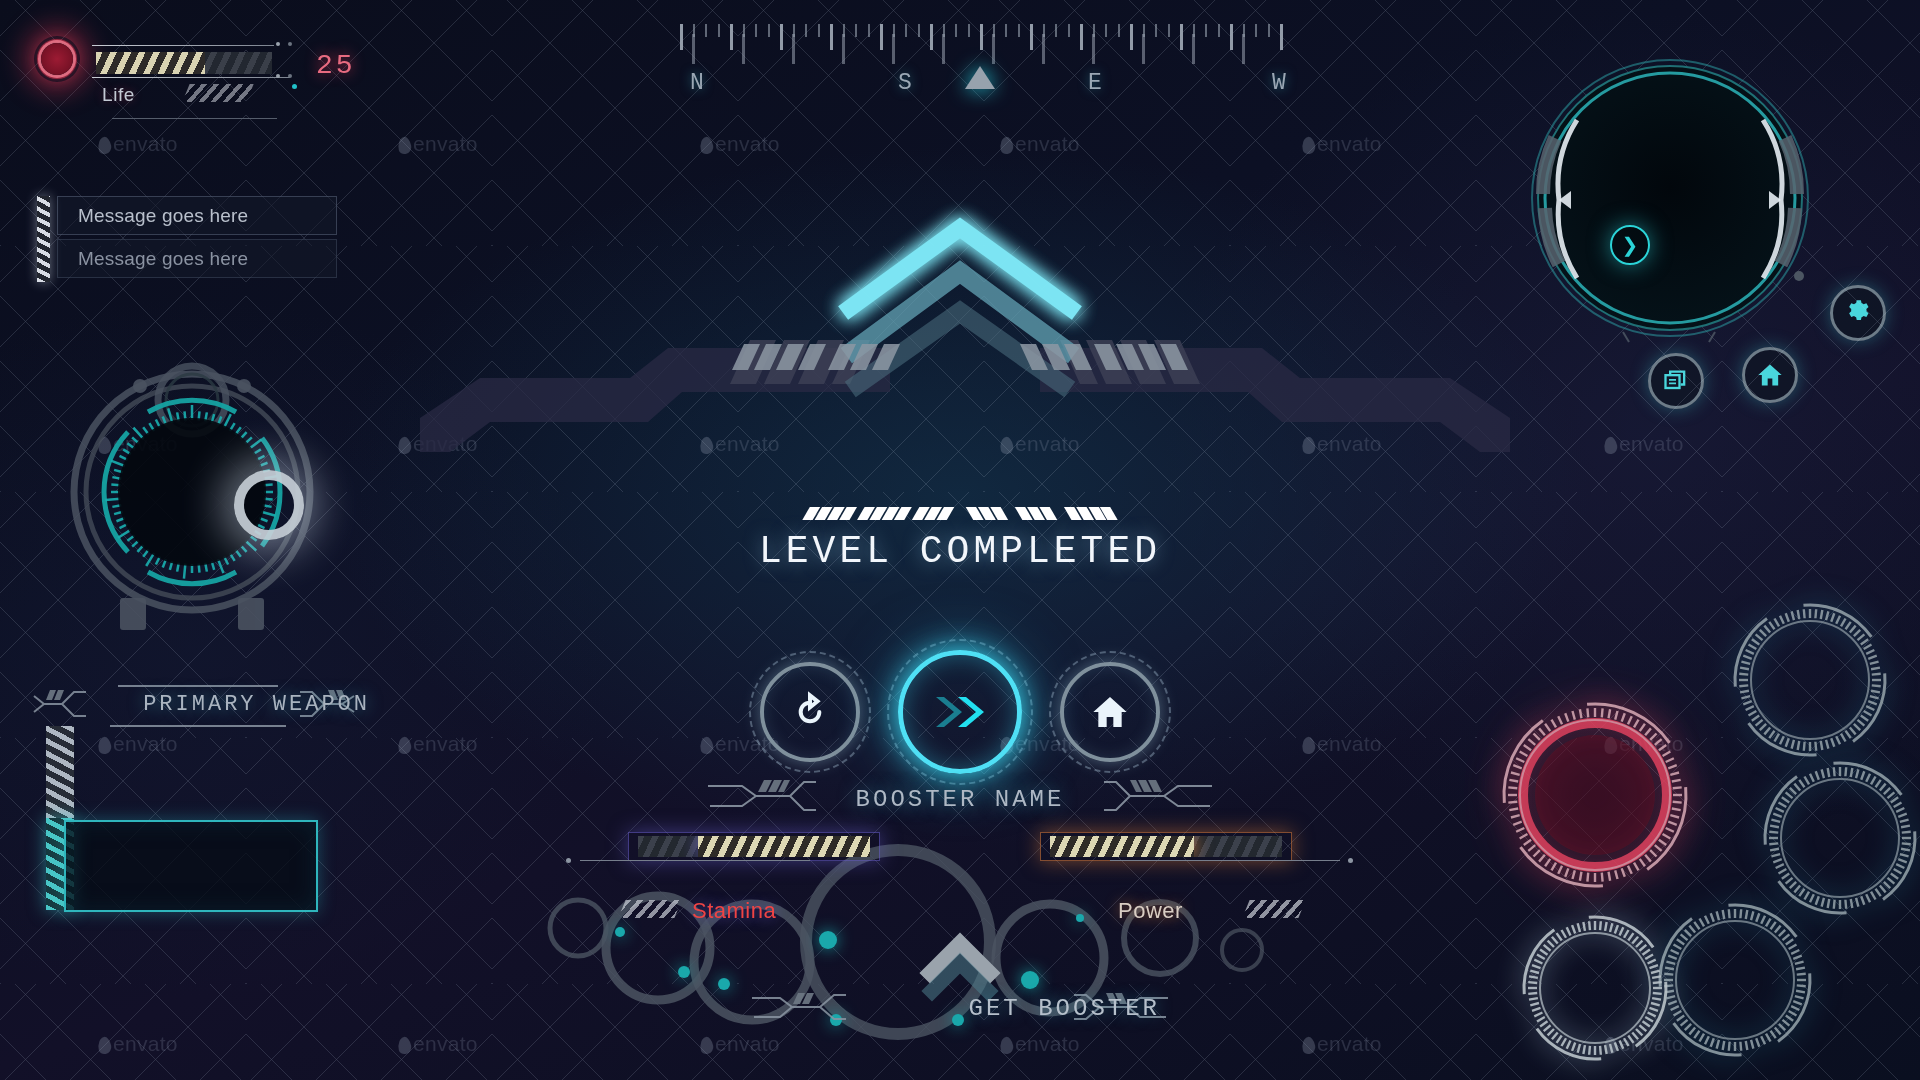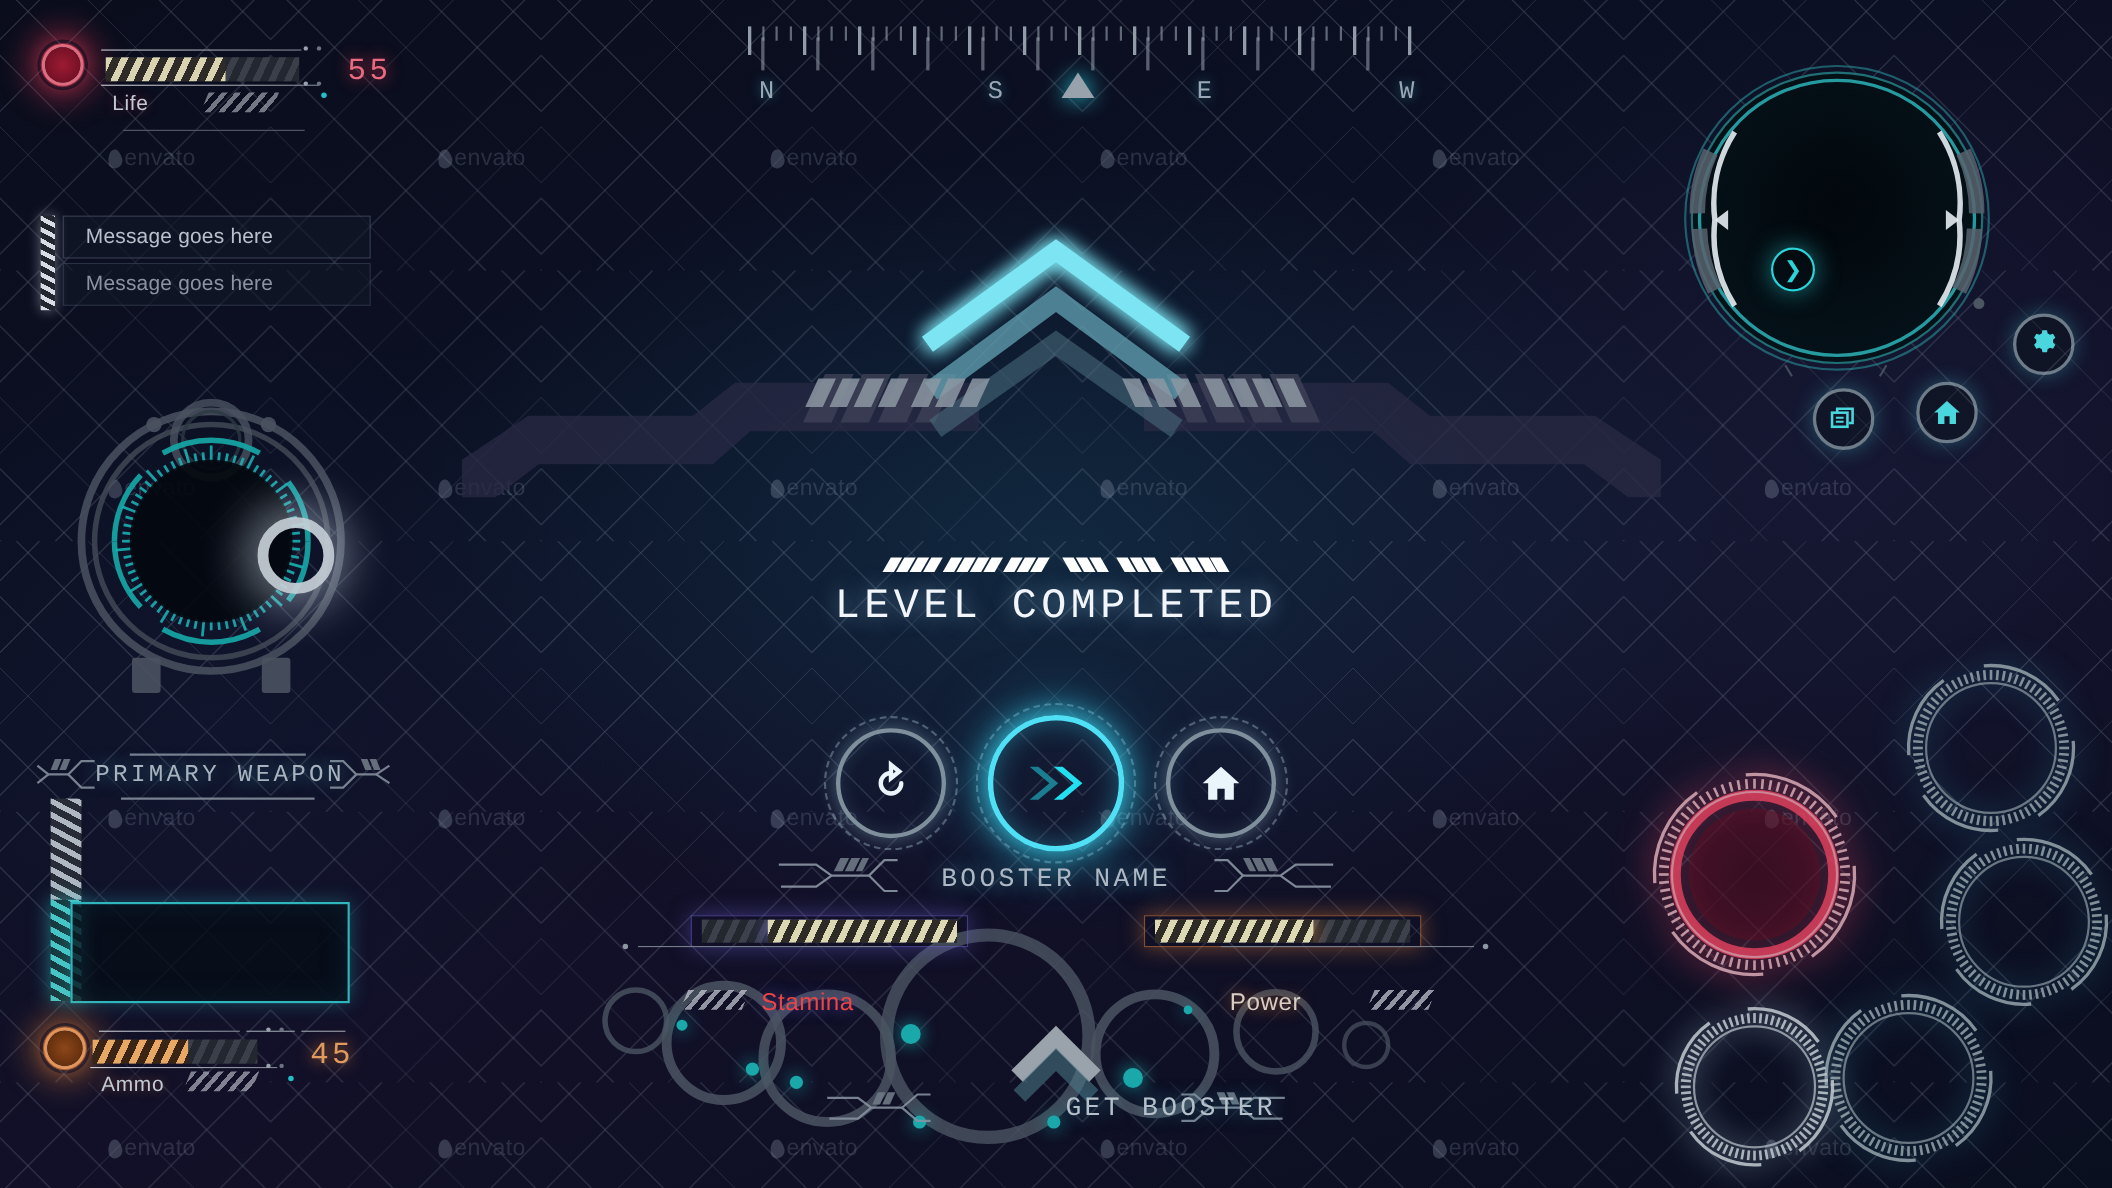--- a/index.html
+++ b/index.html
@@ -94,21 +94,21 @@
   .sbar .sfill { position:absolute; top:0;bottom:0;
       background:repeating-linear-gradient(115deg,#ddd8b4 0 6px, #2e2b27 6px 13px); }
   .sname{position:absolute; font-size:22px; letter-spacing:.5px;}
 
   #getb { left:760px; top:981px; width:400px; height:60px; text-align:right; }
   .gbtext{ font-size:24px; letter-spacing:3px; color:#b6c0cb; font-family:"Liberation Mono",monospace;
       text-shadow:0 0 16px rgba(60,190,215,.55); }
 
   
   #weapon { left:30px; top:690px; width:340px; height:300px; }
-  .wtitle{ position:absolute; left:0; right:0; text-align:center; font-size:22px;
+  .wtitle{ position:absolute; left:0; right:0; text-align:right; font-size:22px;
       letter-spacing:3px; color:#a9b3bf; font-family:"Liberation Mono",monospace;
       text-shadow:0 0 16px rgba(70,200,220,.5); }
   .wbox{ position:absolute; border:2px solid #2fb6bd; background:rgba(6,12,22,.75);
       box-shadow:0 0 16px rgba(45,190,200,.35), inset 0 0 22px rgba(10,40,55,.6); }
   .wstripeA{ position:absolute; width:28px;
       background:repeating-linear-gradient(28deg,#aeb7c2 0 5px,#272c36 5px 11px); }
   .wstripeB{ position:absolute; width:28px;
       background:repeating-linear-gradient(28deg,#49c6c6 0 5px,#16383e 5px 11px);
       box-shadow:0 0 18px rgba(60,200,205,.55); }
 
@@ -175,21 +175,21 @@
   <div class="bar-lines" style="left:58px;top:23px;width:182px;background:linear-gradient(90deg,#c8ccd4,#7d8490);"></div>
   <div class="stripes" style="left:62px;top:30px;width:176px;">
     <div class="fill" style="width:62%;"></div>
   </div>
   <div class="bar-lines" style="left:58px;top:55px;width:198px;background:linear-gradient(90deg,#c8ccd4,#7d8490);"></div>
   <span style="position:absolute;left:242px;top:20px;width:4px;height:4px;border-radius:50%;background:#9aa2ad;"></span>
   <span style="position:absolute;left:254px;top:20px;width:4px;height:4px;border-radius:50%;background:#6b7380;"></span>
   <span style="position:absolute;left:242px;top:52px;width:4px;height:4px;border-radius:50%;background:#9aa2ad;"></span>
   <span style="position:absolute;left:254px;top:52px;width:4px;height:4px;border-radius:50%;background:#6b7380;"></span>
   <span style="position:absolute;left:258px;top:62px;width:5px;height:5px;border-radius:50%;background:#21c0c8;"></span>
-  <div class="lifeval" style="left:282px;top:28px;color:#e86b80;text-shadow:0 0 14px rgba(226,58,85,.9);">55</div>
+  <div class="lifeval" style="left:282px;top:28px;color:#e86b80;text-shadow:0 0 14px rgba(226,58,85,.9);">25</div>
   <div class="slash" style="left:152px;top:62px;width:64px;transform:skewX(-22deg);opacity:.55;"></div>
   <div class="statlabel" style="left:68px;top:62px;color:#c4cad4;text-shadow:0 0 10px rgba(226,58,85,.4);">Life</div>
   <div style="position:absolute;left:78px;top:96px;width:165px;height:1px;background:#555d6b;"></div>
 </div>
 
 <div class="layer" id="msgs">
   <div class="msgstripe"></div>
   <div class="msgbox">
     <span>Message goes here</span>
   </div>
@@ -446,42 +446,20 @@
       <path d="M312,8 h-6 l4,10 h6 z"></path>
         <path d="M304,8 h-6 l4,10 h6 z"></path>
     </g>
   </svg>
   <div class="wtitle" style="top:2px;">PRIMARY  WEAPON</div>
 
   <div class="wstripeA" style="left:16px;top:36px;height:92px;"></div>
   <div class="wstripeB" style="left:16px;top:128px;height:92px;"></div>
   <div class="wbox" style="left:34px;top:130px;width:254px;height:92px;"></div>
 
-  <div style="position:absolute;left:-6px;top:222px;width:340px;height:80px;">
-    <div class="orb" style="left:12px;top:18px;box-shadow:0 0 26px 10px rgba(226,128,58,.38);">
-      <div class="ring" style="border-color:rgba(226,128,58,.6);"></div>
-      <div class="core" style="background:radial-gradient(circle,#8d4618 0%,#5c2c0d 85%);
-           box-shadow:0 0 0 3px rgba(238,160,100,.85), 0 0 18px rgba(226,128,58,.8);"></div>
-    </div>
-    <div class="bar-lines" style="left:66px;top:25px;width:128px;background:linear-gradient(90deg,#c8ccd4,#7d8490);"></div>
-    <div class="bar-lines" style="left:200px;top:25px;width:44px;background:#9aa2ad;"></div>
-    <div class="bar-lines" style="left:250px;top:25px;width:40px;background:#9aa2ad;"></div>
-    <div class="stripes" style="left:60px;top:33px;width:150px;">
-      <div class="fill" style="width:58%;background:repeating-linear-gradient(115deg,#e8a863 0 6px,#3a2416 6px 13px);"></div>
-    </div>
-    <div class="bar-lines" style="left:58px;top:58px;width:170px;background:linear-gradient(90deg,#c8ccd4,#7d8490);"></div>
-    <span style="position:absolute;left:218px;top:22px;width:4px;height:4px;border-radius:50%;background:#9aa2ad;"></span>
-    <span style="position:absolute;left:230px;top:22px;width:4px;height:4px;border-radius:50%;background:#6b7380;"></span>
-    <span style="position:absolute;left:218px;top:55px;width:4px;height:4px;border-radius:50%;background:#9aa2ad;"></span>
-    <span style="position:absolute;left:230px;top:55px;width:4px;height:4px;border-radius:50%;background:#6b7380;"></span>
-    <span style="position:absolute;left:238px;top:66px;width:5px;height:5px;border-radius:50%;background:#21c0c8;"></span>
-    <div class="lifeval" style="left:258px;top:32px;color:#e09a5e;text-shadow:0 0 14px rgba(226,128,58,.9);">45</div>
-    <div class="slash" style="left:146px;top:62px;width:62px;transform:skewX(-22deg);opacity:.6;"></div>
-    <div class="statlabel" style="left:68px;top:64px;color:#c4cad4;text-shadow:0 0 10px rgba(226,128,58,.45);">Ammo</div>
-  </div>
 </div>
 
 <div class="dialWrap" style="left:52px;top:340px;z-index:5;">
   <svg width="280" height="300" viewBox="0 0 280 300">
     <g stroke="#4a5260" fill="none" stroke-width="7" opacity=".85">
       <circle cx="140" cy="152" r="118"></circle>
     </g>
     <g stroke="#434b58" fill="none" stroke-width="5" opacity=".8">
       <circle cx="140" cy="152" r="106"></circle>
     </g>

